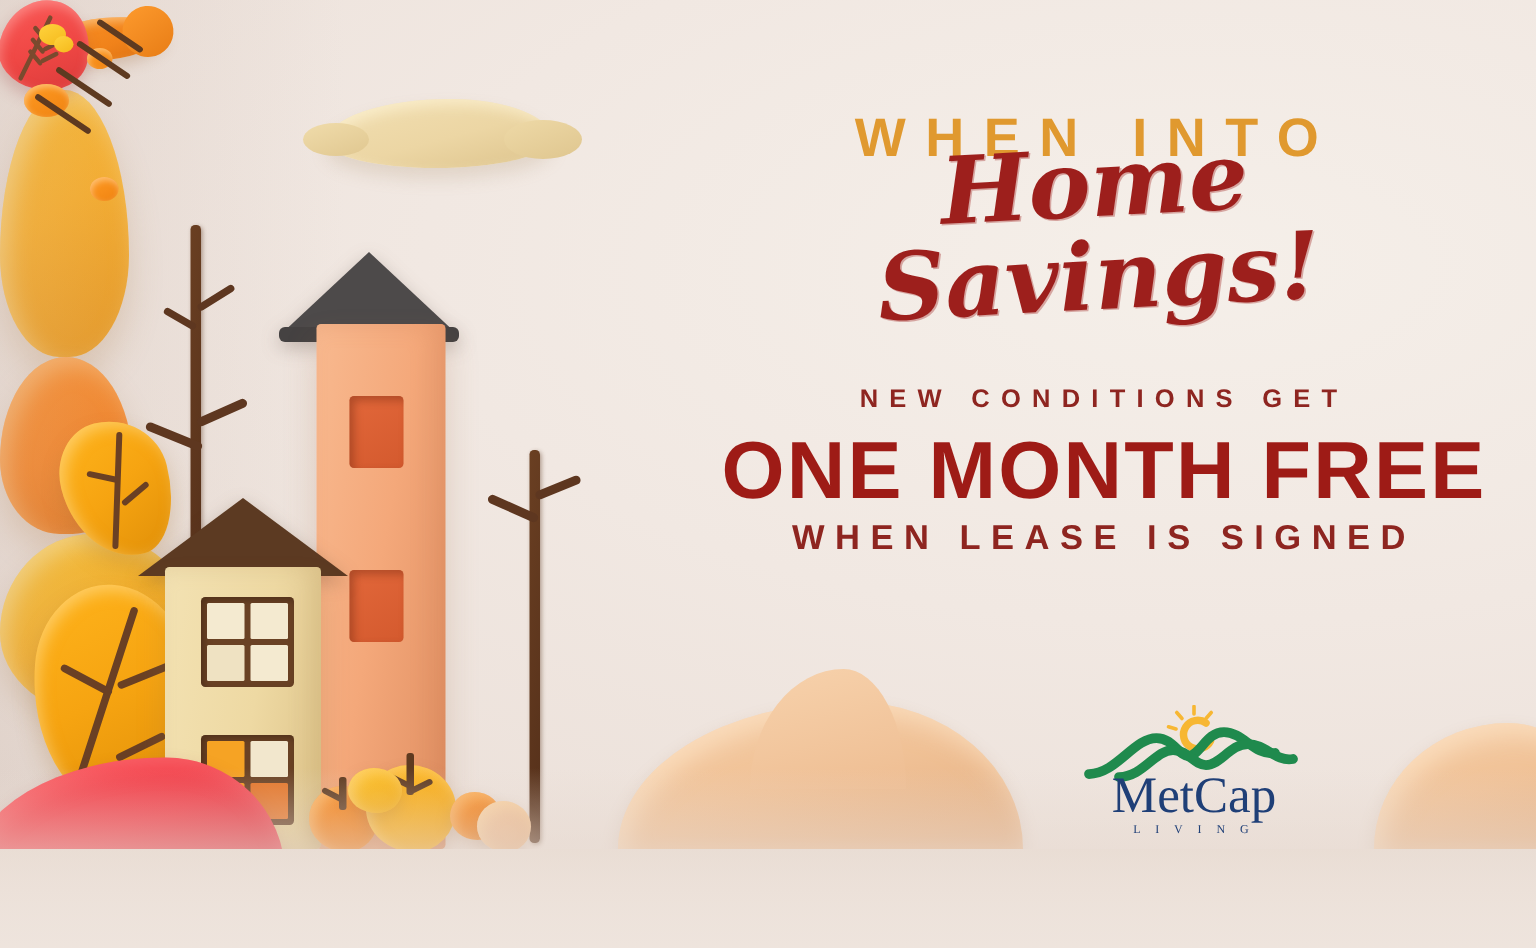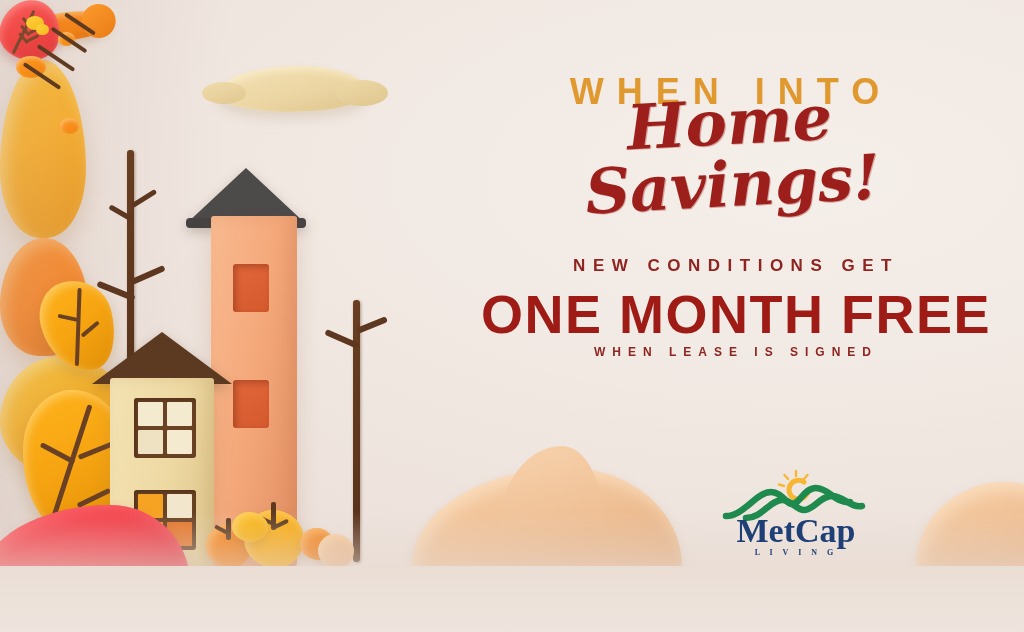--- a/index.html
+++ b/index.html
@@ -173,24 +173,24 @@
   .new-res{
     position:absolute;left:40px;top:256px;width:500px;text-align:center;
     font-size:17px;font-weight:700;letter-spacing:7.5px;color:#8e2520;
   }
   .one-month{
     position:absolute;left:8px;top:286px;width:564px;text-align:center;
     font-size:54px;font-weight:700;letter-spacing:1.5px;color:#9e1b16;line-height:1.05;
   }
   .when-lease{
     position:absolute;left:40px;top:345px;width:500px;text-align:center;
-    font-size:12px;font-weight:700;letter-spacing:7px;color:#8e2520;
-  }
-  
-  .logo{position:absolute;left:716px;top:470px;width:160px;height:92px;font-weight:bold;}
+    font-size:23px;font-weight:700;letter-spacing:7px;color:#8e2520;
+  }
+  
+  .logo{position:absolute;left:716px;top:470px;width:160px;height:92px;}
   .logo-word{position:absolute;left:0;top:44px;width:160px;text-align:center;
     font-family:"Liberation Serif",serif;font-size:34px;color:#1f3f77;line-height:1;}
   .logo-living{position:absolute;left:0;top:78px;width:160px;text-align:center;
     font-family:"Liberation Serif",serif;font-size:8px;letter-spacing:4px;color:#1f3f77;}
   
   .watermark{
     position:absolute;left:624px;top:556px;
     font-size:21px;color:#e8e4e2;letter-spacing:.2px;white-space:nowrap;
     text-shadow:
       -1px 0 #a9a4a1, 0 -1px #a9a4a1, 1px 0 #a9a4a1, 0 1px #a9a4a1,

